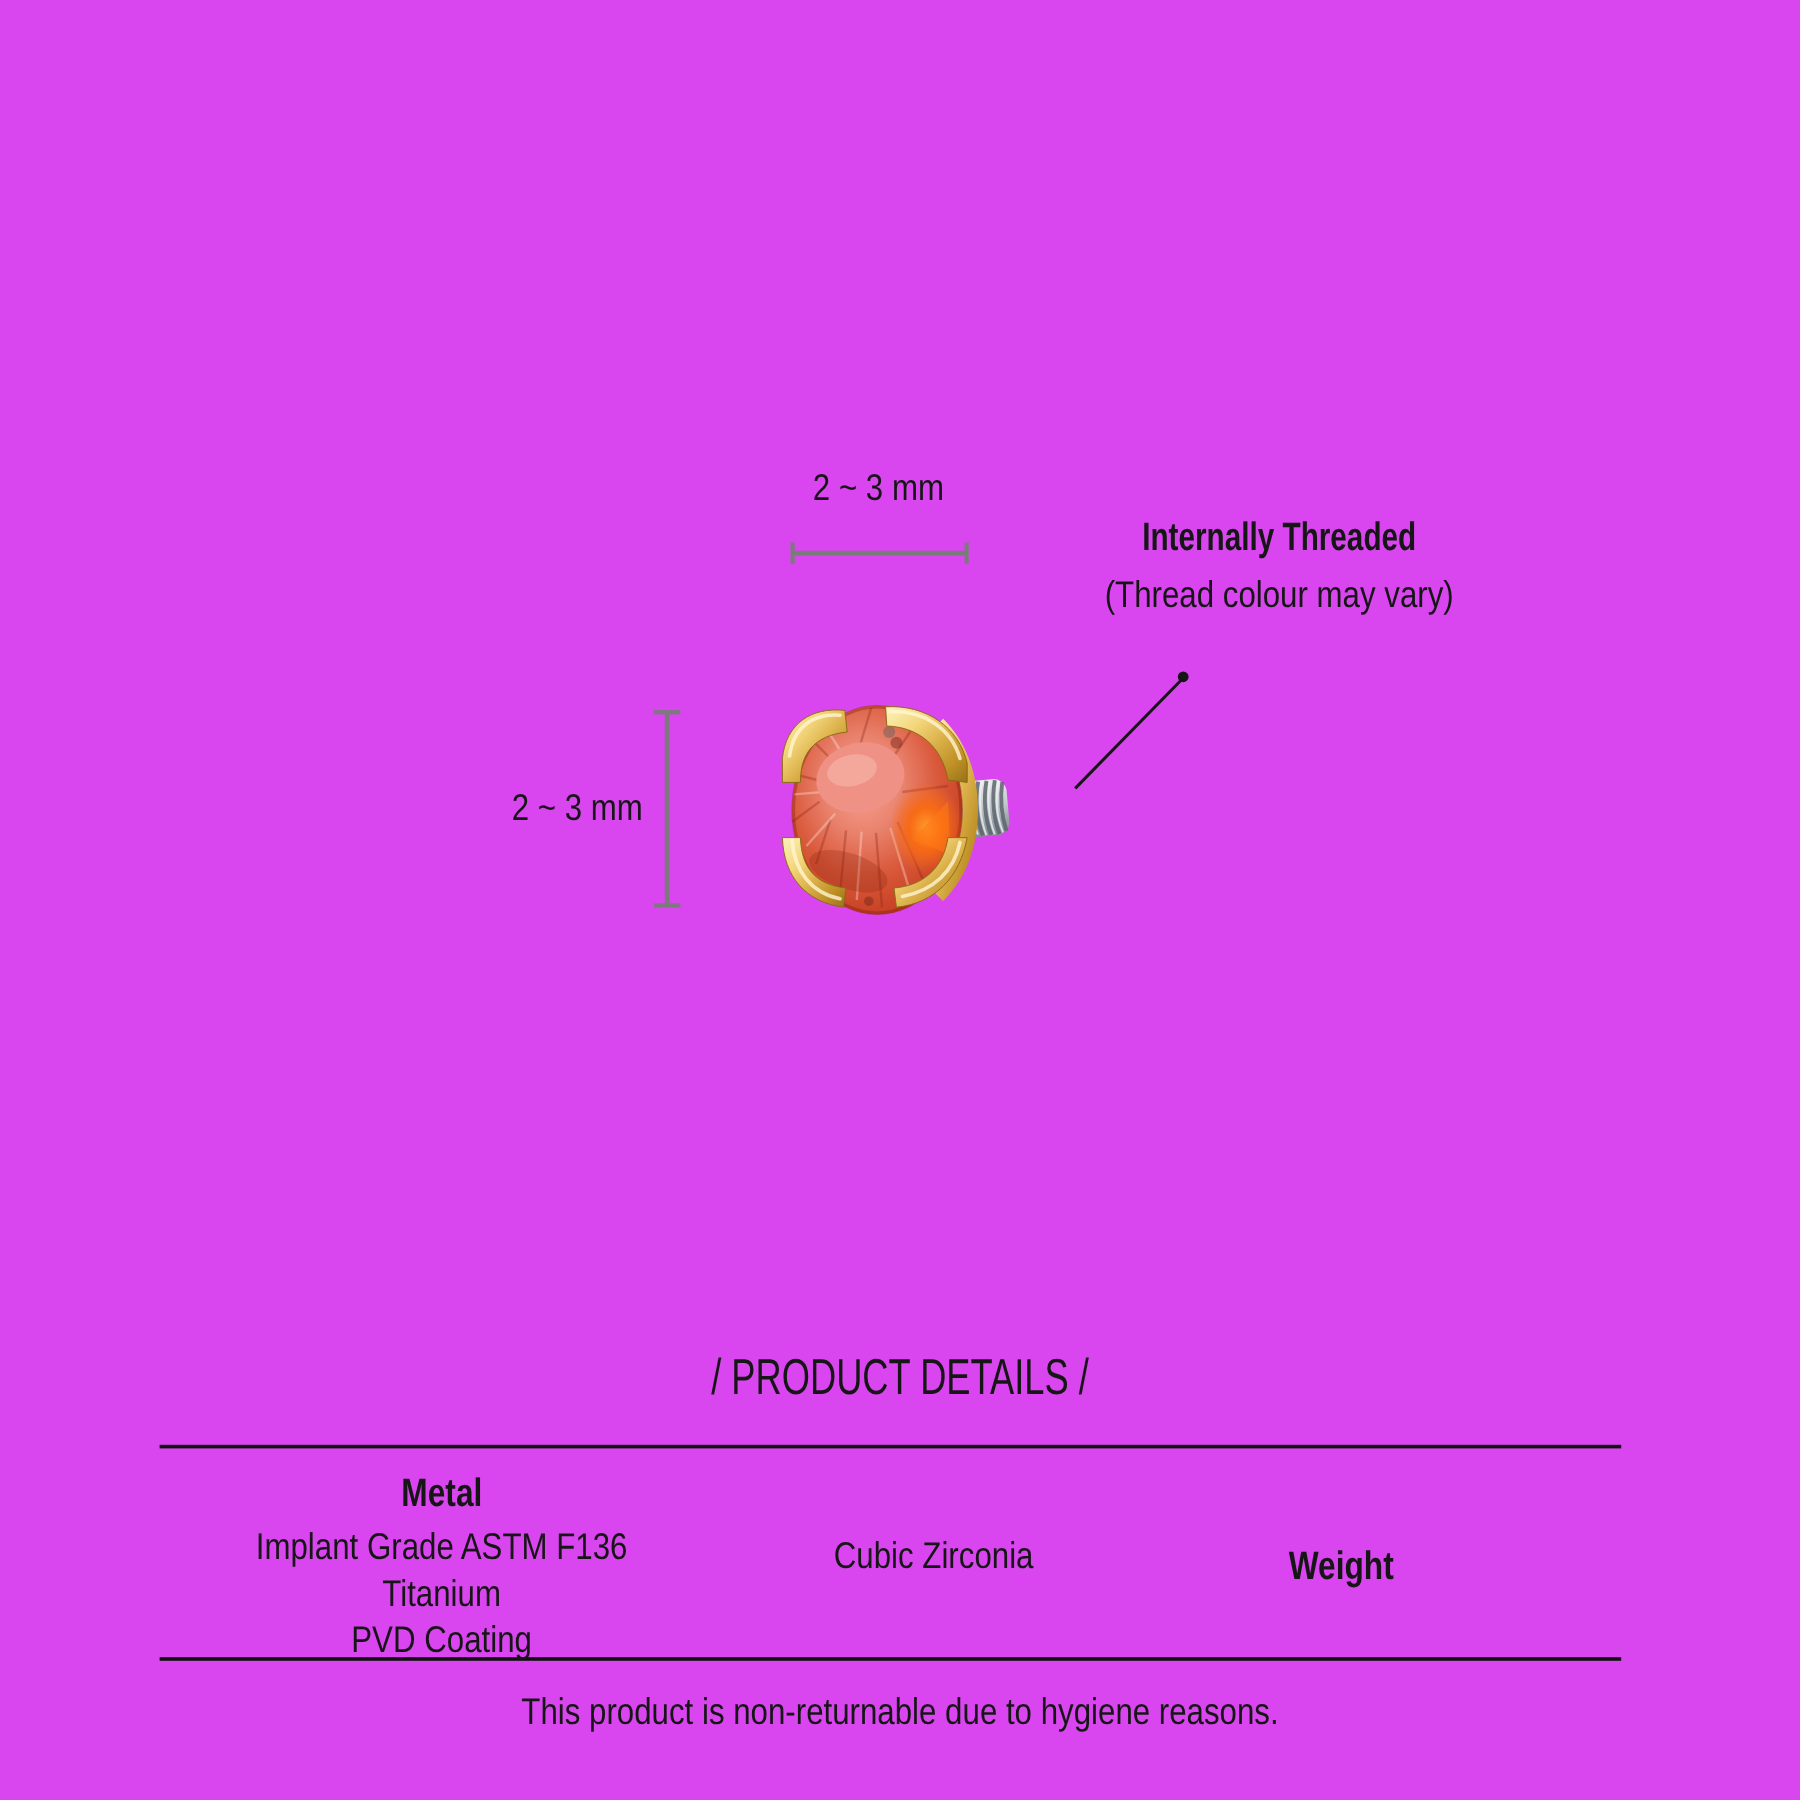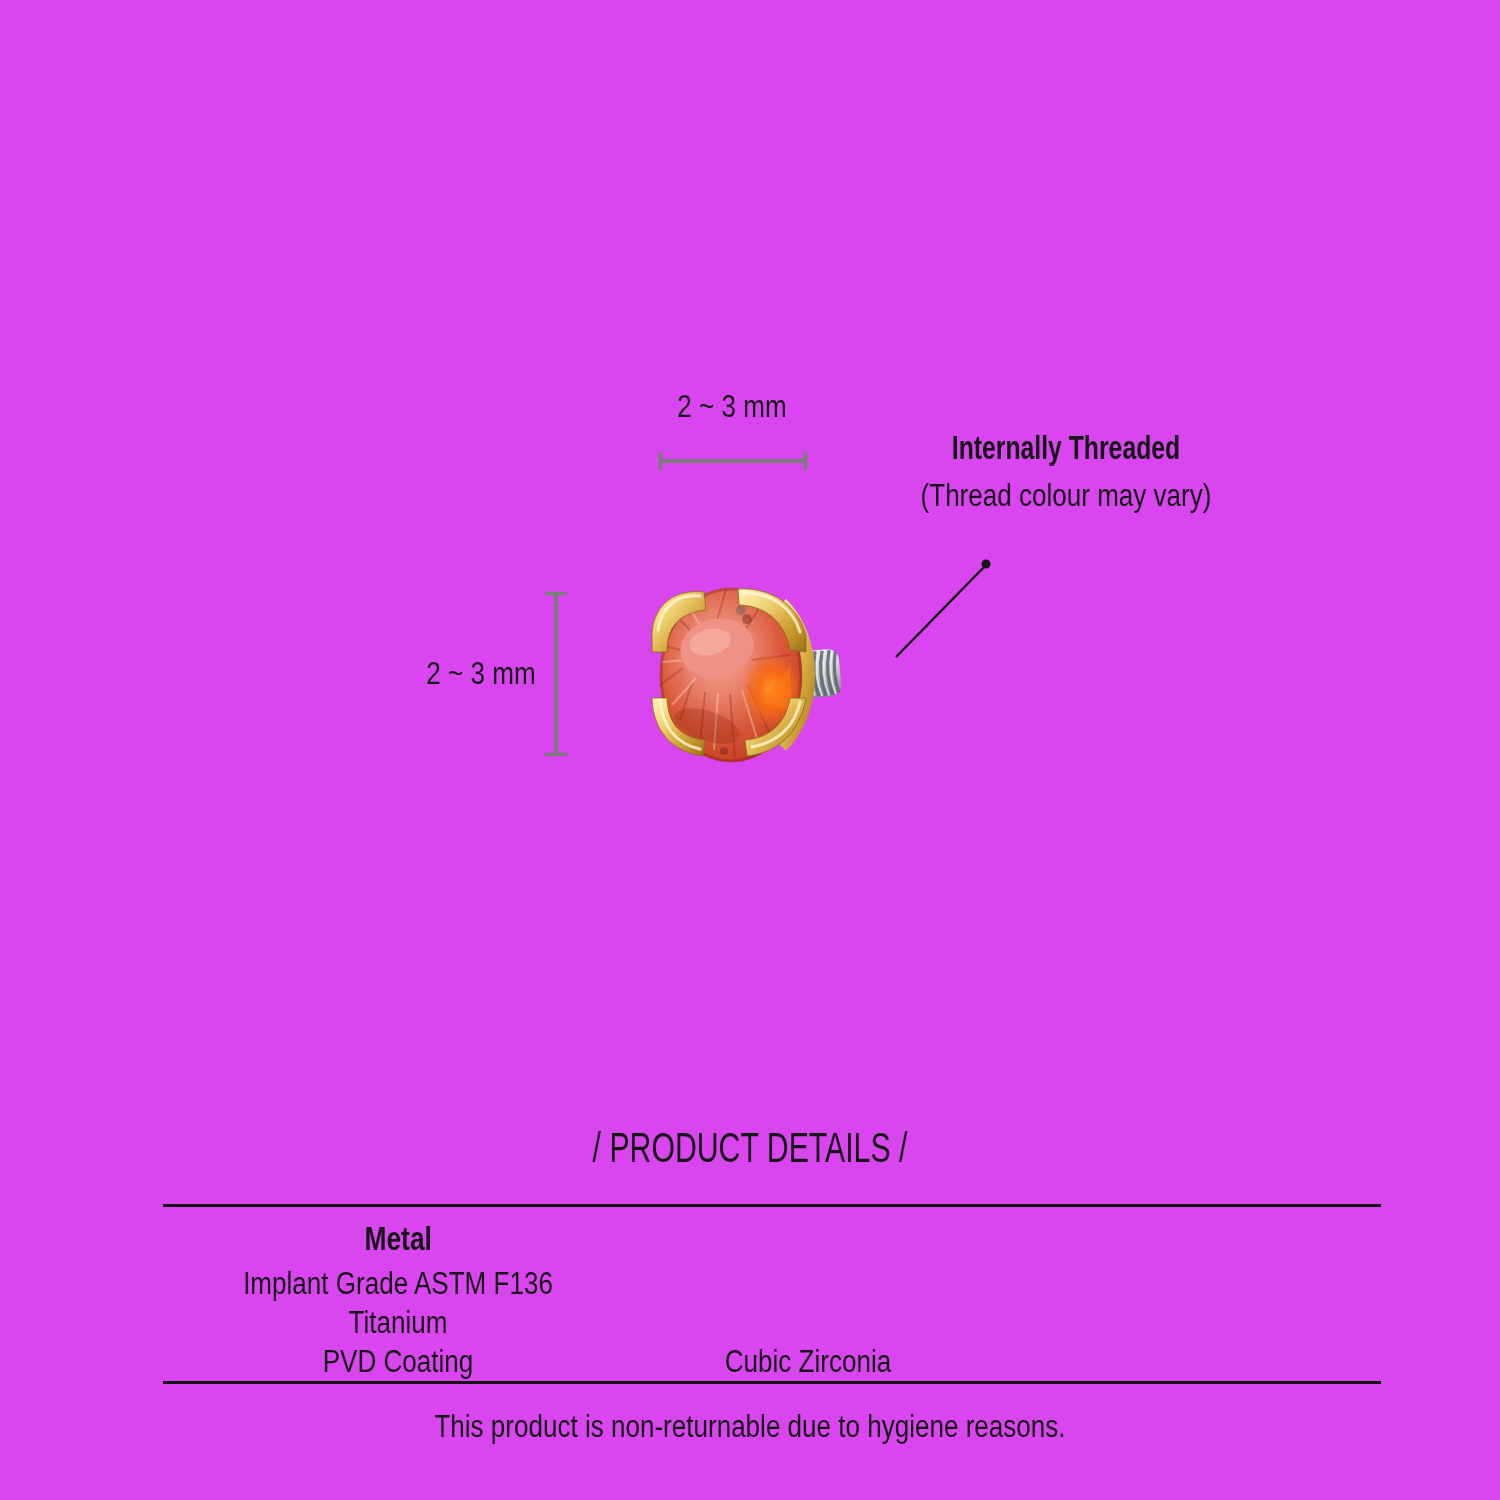--- a/index.html
+++ b/index.html
@@ -20,28 +20,28 @@
     font-size: 31px;
     color: #161616;
   }
   .c84 { transform: translate(-50%,-50%) scaleX(0.84); }
   .c75 { transform: translate(-50%,-50%) scaleX(0.75); }
   .c72 { transform: translate(-50%,-50%) scaleX(0.72); }
   .bold { font-weight: 700; }
 
   .pd-table {
     position: absolute;
-    left: 163px;
+    left: 133px;
     top: 1204px;
     width: 1218px;
     height: 174px;
     border-top: 3px solid #111111;
     border-bottom: 3px solid #111111;
     display: flex;
-    align-items: flex-end;
+    align-items: center;
   }
   .pd-col { text-align: center; }
   .pd-head {
     padding-top: 22px;
     line-height: 40px;
     font-size: 33px;
     font-weight: 700;
   }
   .pd-head > span { display: inline-block; transform: scaleX(0.80); }
   .pd-vals { margin-top: 5px; }
@@ -195,18 +195,21 @@
         <div class="pd-val">Implant Grade ASTM F136 Titanium</div>
         <div class="pd-val">PVD Coating</div>
       </div>
     </div>
     <div class="pd-col" style="width:350px;">
       <div class="pd-vals">
         <div class="pd-val">Cubic Zirconia</div>
       </div>
     </div>
     <div class="pd-col" style="width:330px;">
+      <div class="pd-head">
+        <span>Weight</span>
+      </div>
     </div>
   </div>
 
   <div class="lbl c84" style="left:750px; top:1426px;">This product is non-returnable due to hygiene reasons.</div>
 
 </div>
 
 </body></html>

